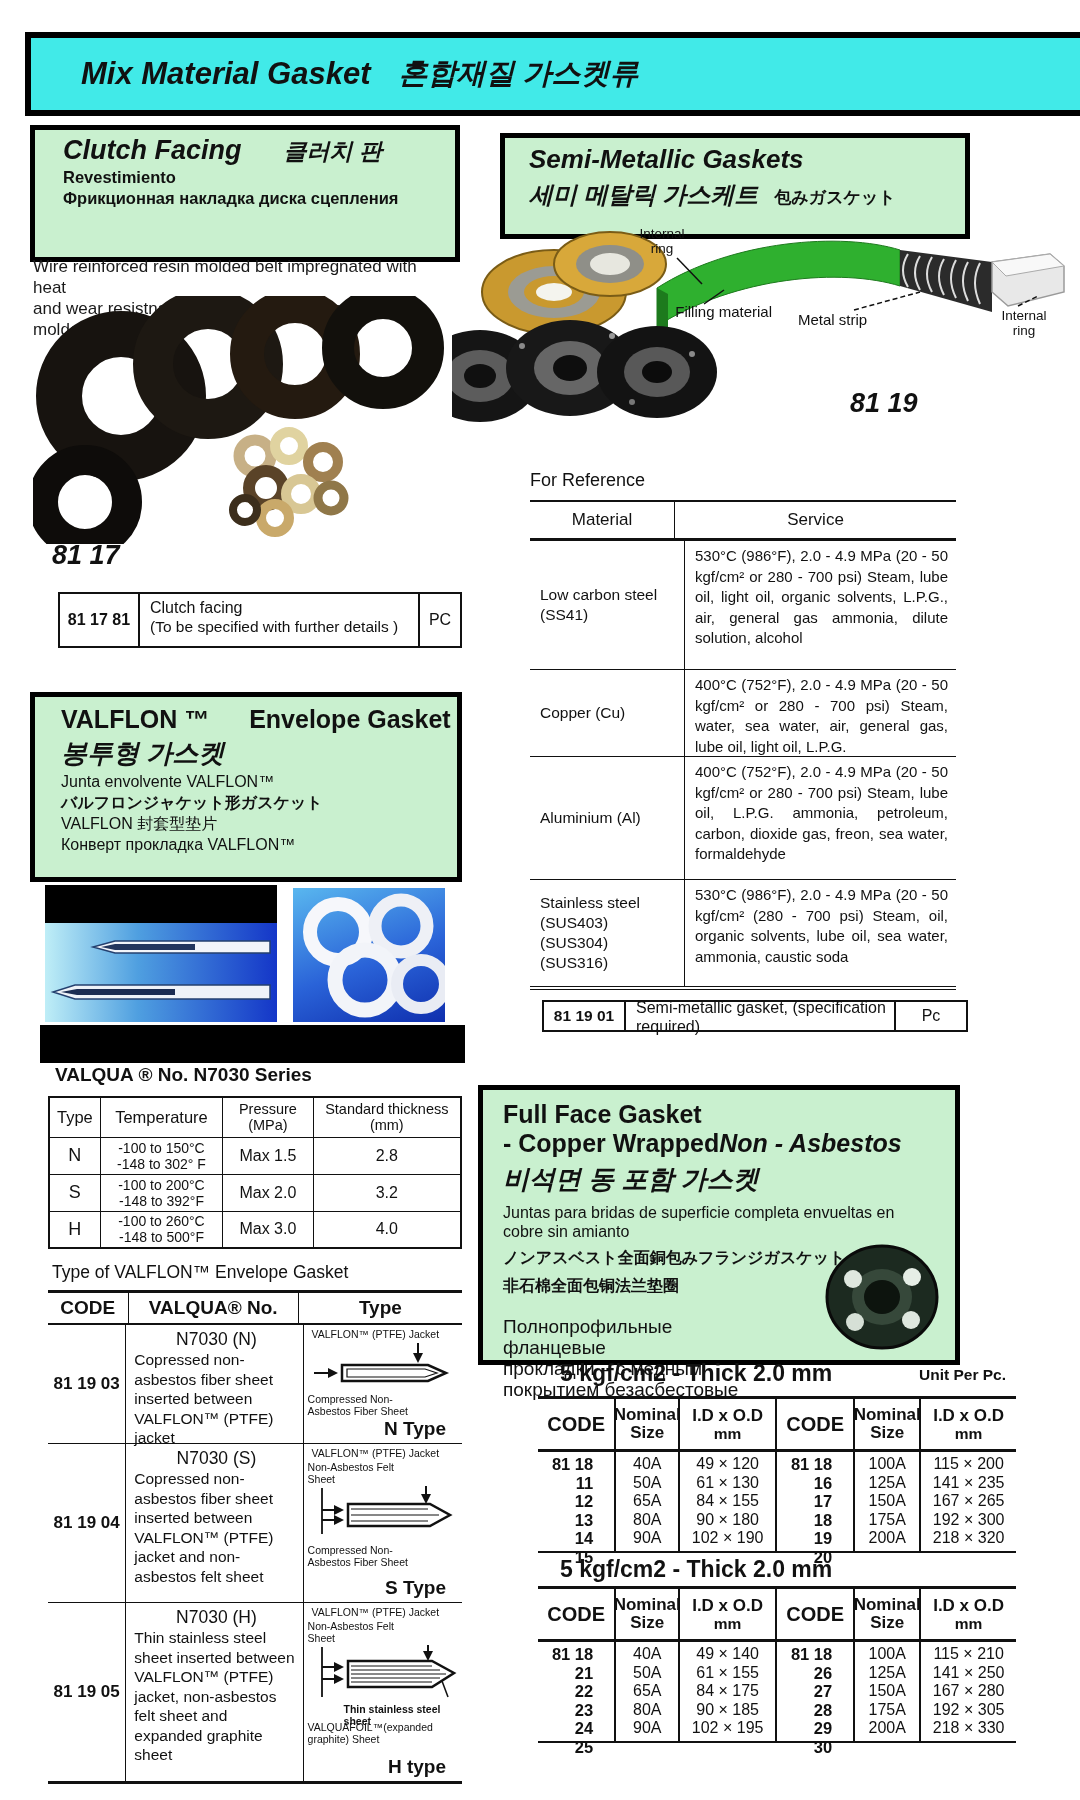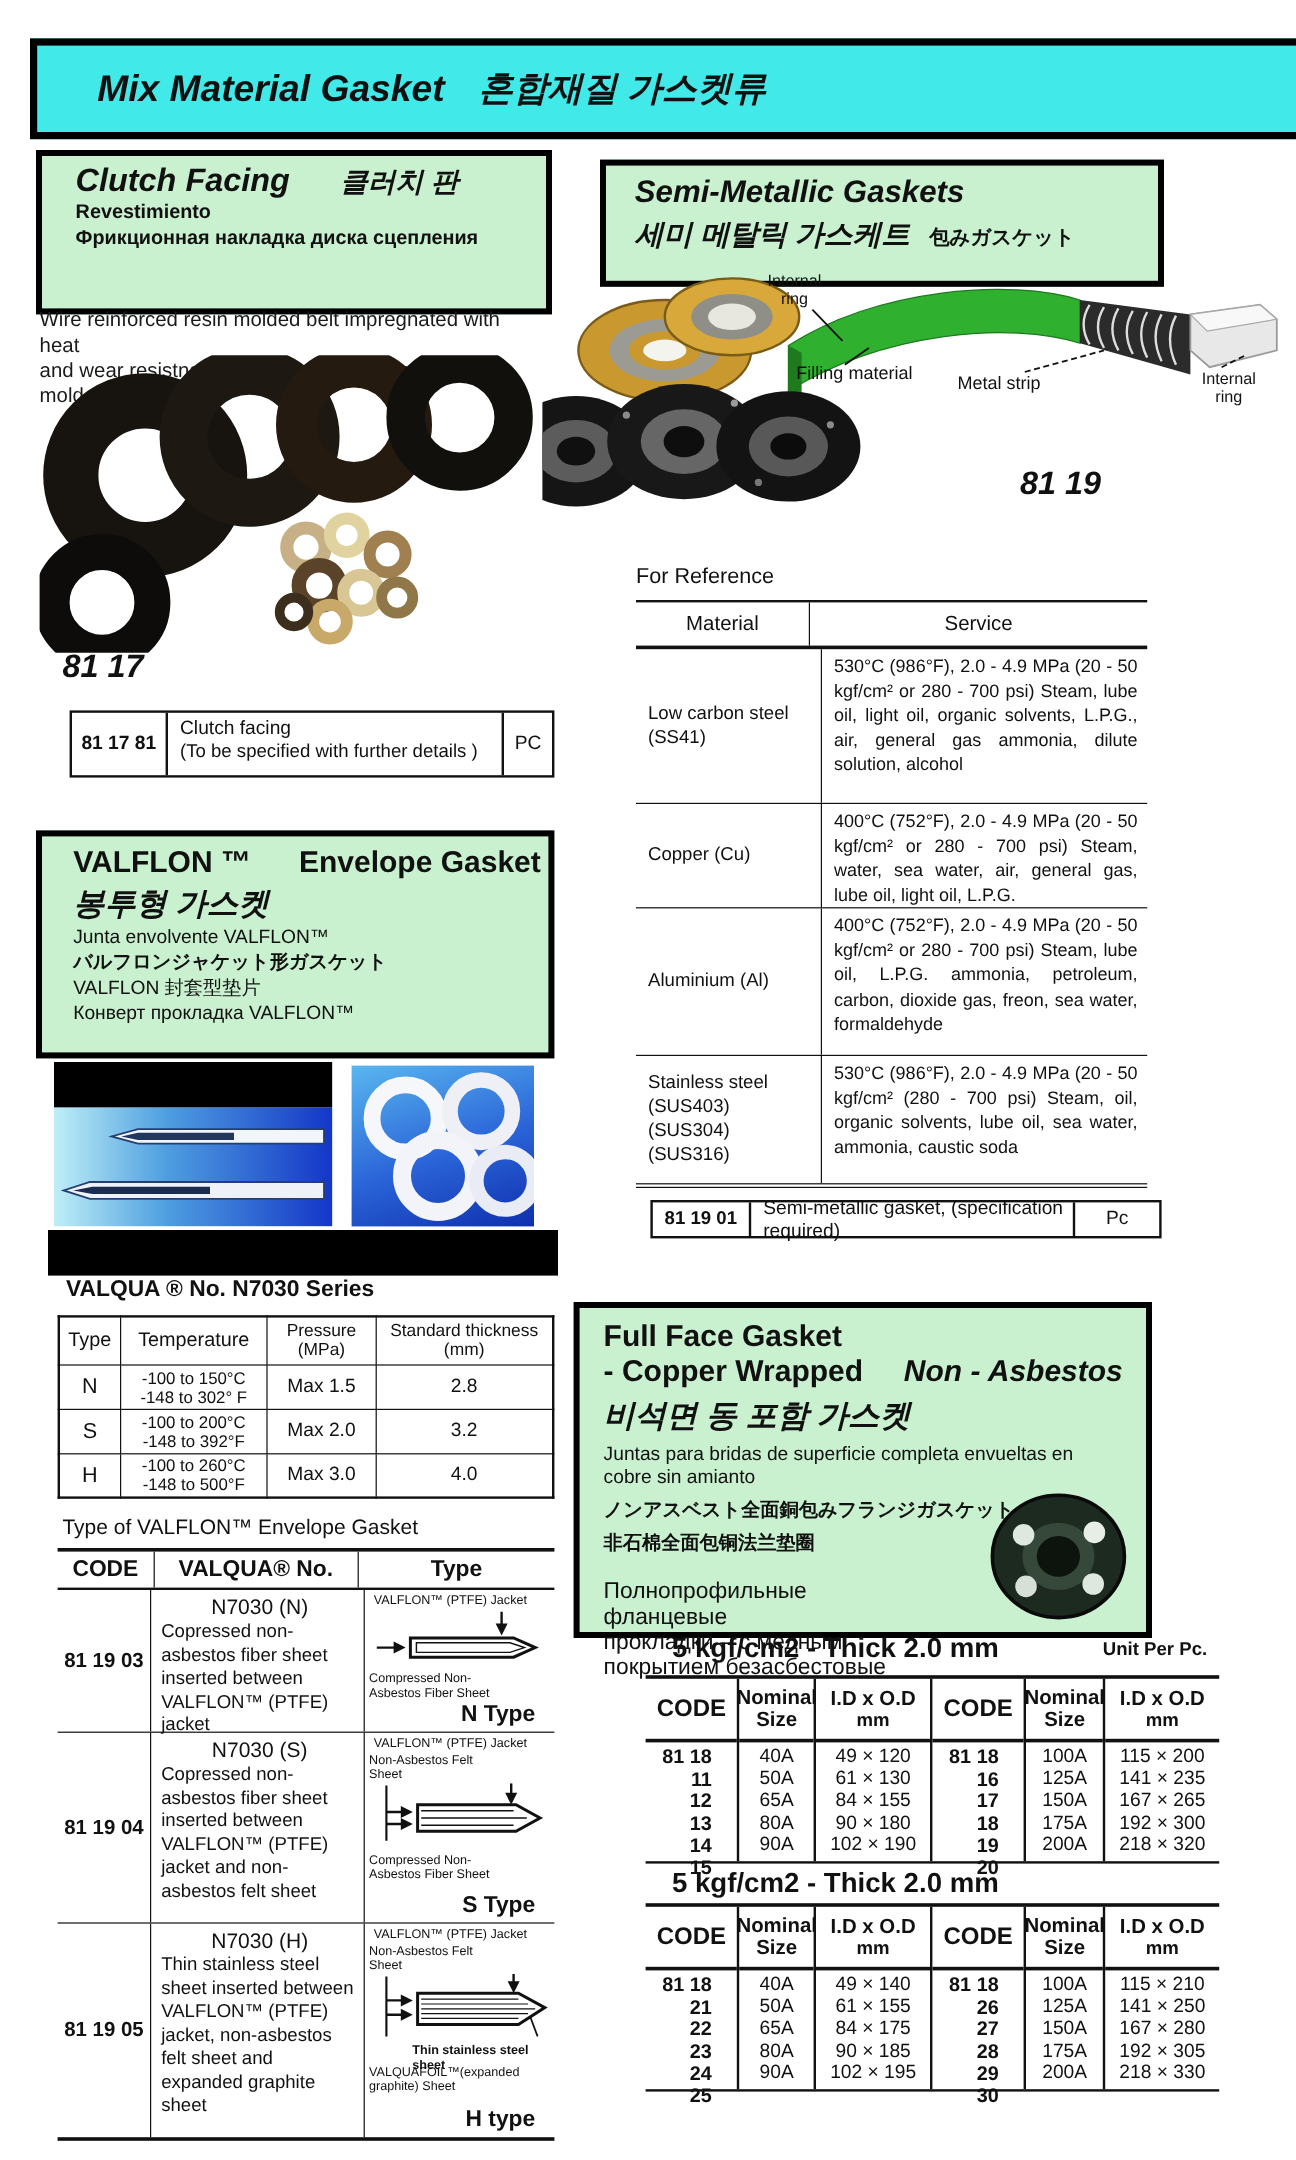--- a/index.html
+++ b/index.html
@@ -96,21 +96,21 @@
   .ref-head{display:flex;height:36px;border-bottom:2px solid #111}
   .ref-head .m{width:144px;display:flex;align-items:center;justify-content:center;font-size:17px;border-right:1.5px solid #111}
   .ref-head .s{flex:1;display:flex;align-items:center;justify-content:center;font-size:17px}
   .ref-row{display:flex;border-top:1.5px solid #111}
   .ref-row:first-of-type{border-top:none}
   .ref-m{width:144px;display:flex;align-items:center;padding-left:10px;font-size:15.5px;line-height:20px;border-right:1.5px solid #111}
   .ref-s{flex:1;padding:5px 8px 2px 10px;font-size:15px;line-height:20.5px;text-align:justify}
 
   .ff-box{left:478px;top:1085px;width:452px;height:260px;padding:10px 0 0 20px;position:absolute}
   .ff-t1{font-size:25px;font-weight:bold;line-height:29px}
-  .ff-t2{display:flex;gap:34px;align-items:baseline;line-height:29px}
+  .ff-t2{display:flex;align-items:baseline;line-height:29px}
   .ff-na{font-size:25px}
   .ff-ko{font-size:26px;margin-top:4px}
   .ff-es{font-size:16px;line-height:19px;margin-top:6px;width:416px}
   .ff-ja{font-size:16px;font-weight:bold;margin-top:7px}
   .ff-zh{font-size:16px;font-weight:bold;margin-top:7px}
   .ff-ru{font-size:19px;line-height:21px;margin-top:19px;width:240px}
   .ff-img{position:absolute;right:14px;bottom:10px}
 
   .sz-head1{left:538px;top:1360px;width:478px;display:flex;justify-content:space-between;align-items:flex-end;padding:0 10px 0 22px;box-sizing:border-box}
   .sz-title{font-size:23px;font-weight:bold}
@@ -391,21 +391,21 @@
       <ellipse cx="205" cy="146" rx="60" ry="46" fill="#131313"></ellipse>
       <ellipse cx="205" cy="146" rx="33" ry="25" fill="#585858"></ellipse>
       <ellipse cx="205" cy="146" rx="15" ry="11" fill="#0c0c0c"></ellipse>
       <circle cx="70" cy="120" r="3" fill="#8a8a8a"></circle>
         <circle cx="160" cy="110" r="3" fill="#9a9a9a"></circle>
       <circle cx="240" cy="128" r="3" fill="#8a8a8a"></circle>
         <circle cx="180" cy="176" r="3" fill="#777"></circle>
     </svg>
     <div class="dlabel pre" style="left:178px;top:0;width:64px">Internal
 ring</div>
-    <div class="dlabel" style="left:200px;top:78px;width:120px;text-align:center;font-size:15px">Filling material</div>
+    <div class="dlabel" style="left:200px;top:78px;width:120px;text-align:right;font-size:15px">Filling material</div>
     <div class="dlabel" style="left:346px;top:86px;width:110px;text-align:left;font-size:15px">Metal strip</div>
     <div class="dlabel pre" style="left:540px;top:82px;width:64px">Internal
 ring</div>
   </div>
 
   <div class="abs gcode" style="left:850px;top:388px">81 19</div>
 
   <div class="abs ref-title">For Reference</div>
 
   <div class="abs ref-tbl">

